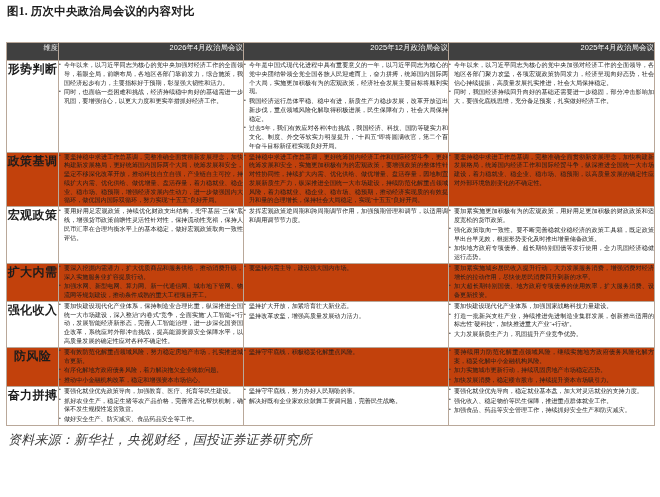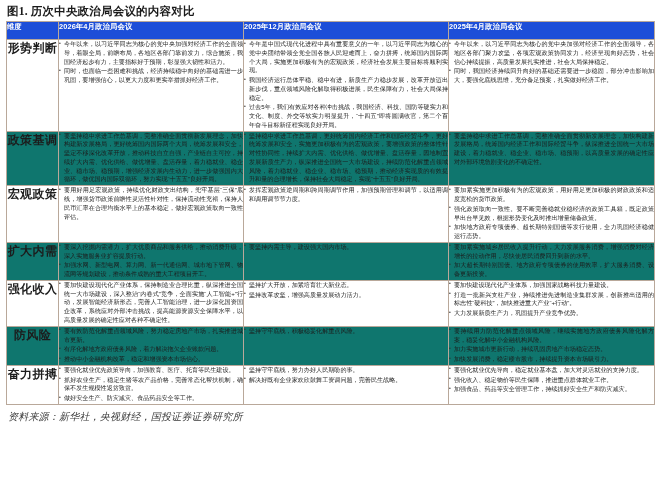--- a/index.html
+++ b/index.html
@@ -18,59 +18,59 @@
     width: 660px;
     height: 497px;
     box-sizing: border-box;
     padding: 0 6px;
   }
   .fig-title {
     font-size: 11.5px;
     font-weight: bold;
     color: #1a1a1a;
     font-family: "Liberation Serif", "DejaVu Serif", serif;
-    padding: 4px 0 2px 1px;
+    padding: 4px 0 23px 1px;
     letter-spacing: 0.2px;
     white-space: nowrap;
   }
   table.cmp {
     width: 648px;
     border-collapse: collapse;
     table-layout: fixed;
   }
   table.cmp th, table.cmp td {
     border: 1px solid #b9a89a;
     vertical-align: top;
     padding: 0;
   }
   thead th {
-    background: #1d4ed8;
+    background: #404040;
     color: #ffffff;
     font-size: 7.4px;
-    font-weight: bold;
-    text-align: left;
+    font-weight: normal;
+    text-align: right;
     height: 17px;
     vertical-align: middle;
     border-color: #c00000;
     letter-spacing: 0.1px;
   }
   thead th.dim-head {
     font-size: 7.2px;
   }
   td.dim {
     background: #ffffff;
     text-align: center;
     vertical-align: middle;
     font-size: 12px;
     font-weight: bold;
     color: #1c1c1c;
     letter-spacing: 0.4px;
   }
   tr.alt td.dim, tr.alt td.cell {
-    background: #0f766e;
+    background: #c2410c;
   }
   td.cell {
     background: #ffffff;
     font-size: 6.1px;
     line-height: 1.44;
     color: #1c1c1c;
     padding: 3px 4px 3px 3px;
   }
   ul.items {
     margin: 0;
@@ -86,21 +86,21 @@
   ul.items li:before {
     content: "\2022";
     position: absolute;
     left: 0;
     top: -0.5px;
     font-size: 5px;
     color: #333;
   }
   .src {
     font-family: "Liberation Serif", "DejaVu Serif", serif;
-    font-size: 10px;
+    font-size: 13px;
     color: #3a3a3a;
     padding: 5px 0 0 2px;
     font-style: italic;
     letter-spacing: 0.2px;
   }
   .col-dim  { width: 52px; }
   .col-c1   { width: 185px; }
   .col-c2   { width: 205px; }
   .col-c3   { width: 206px; }
 </style>

